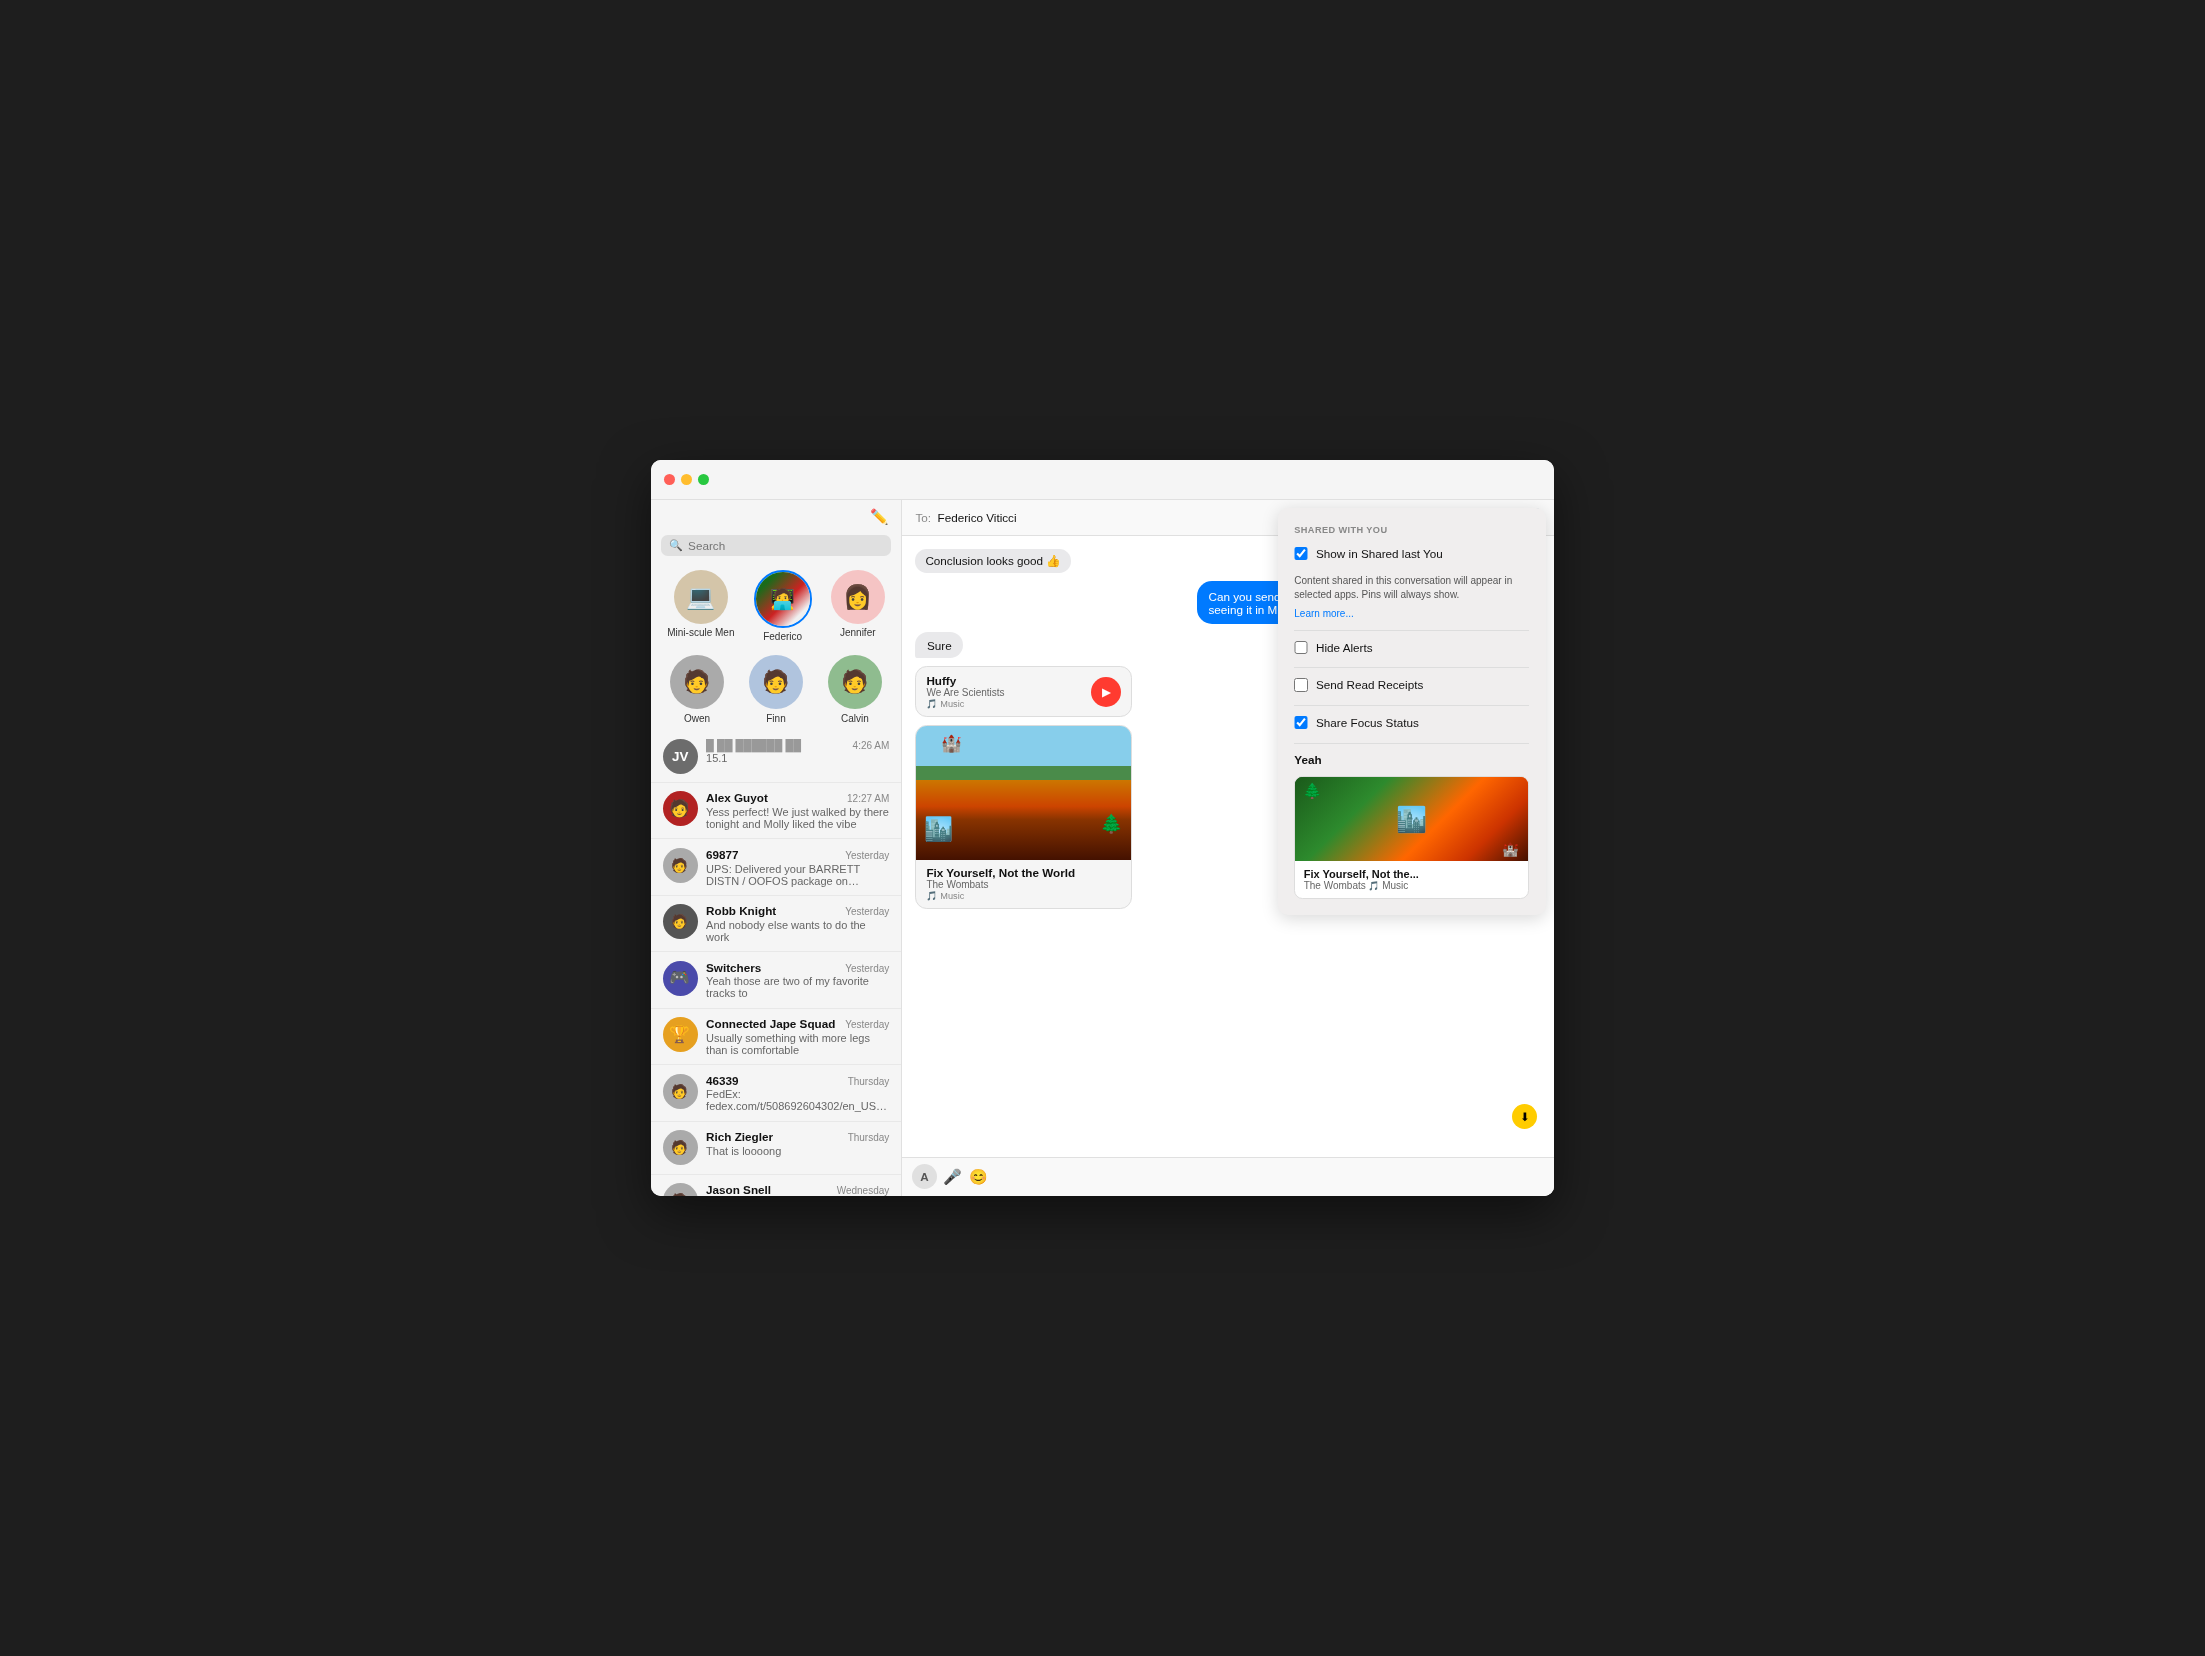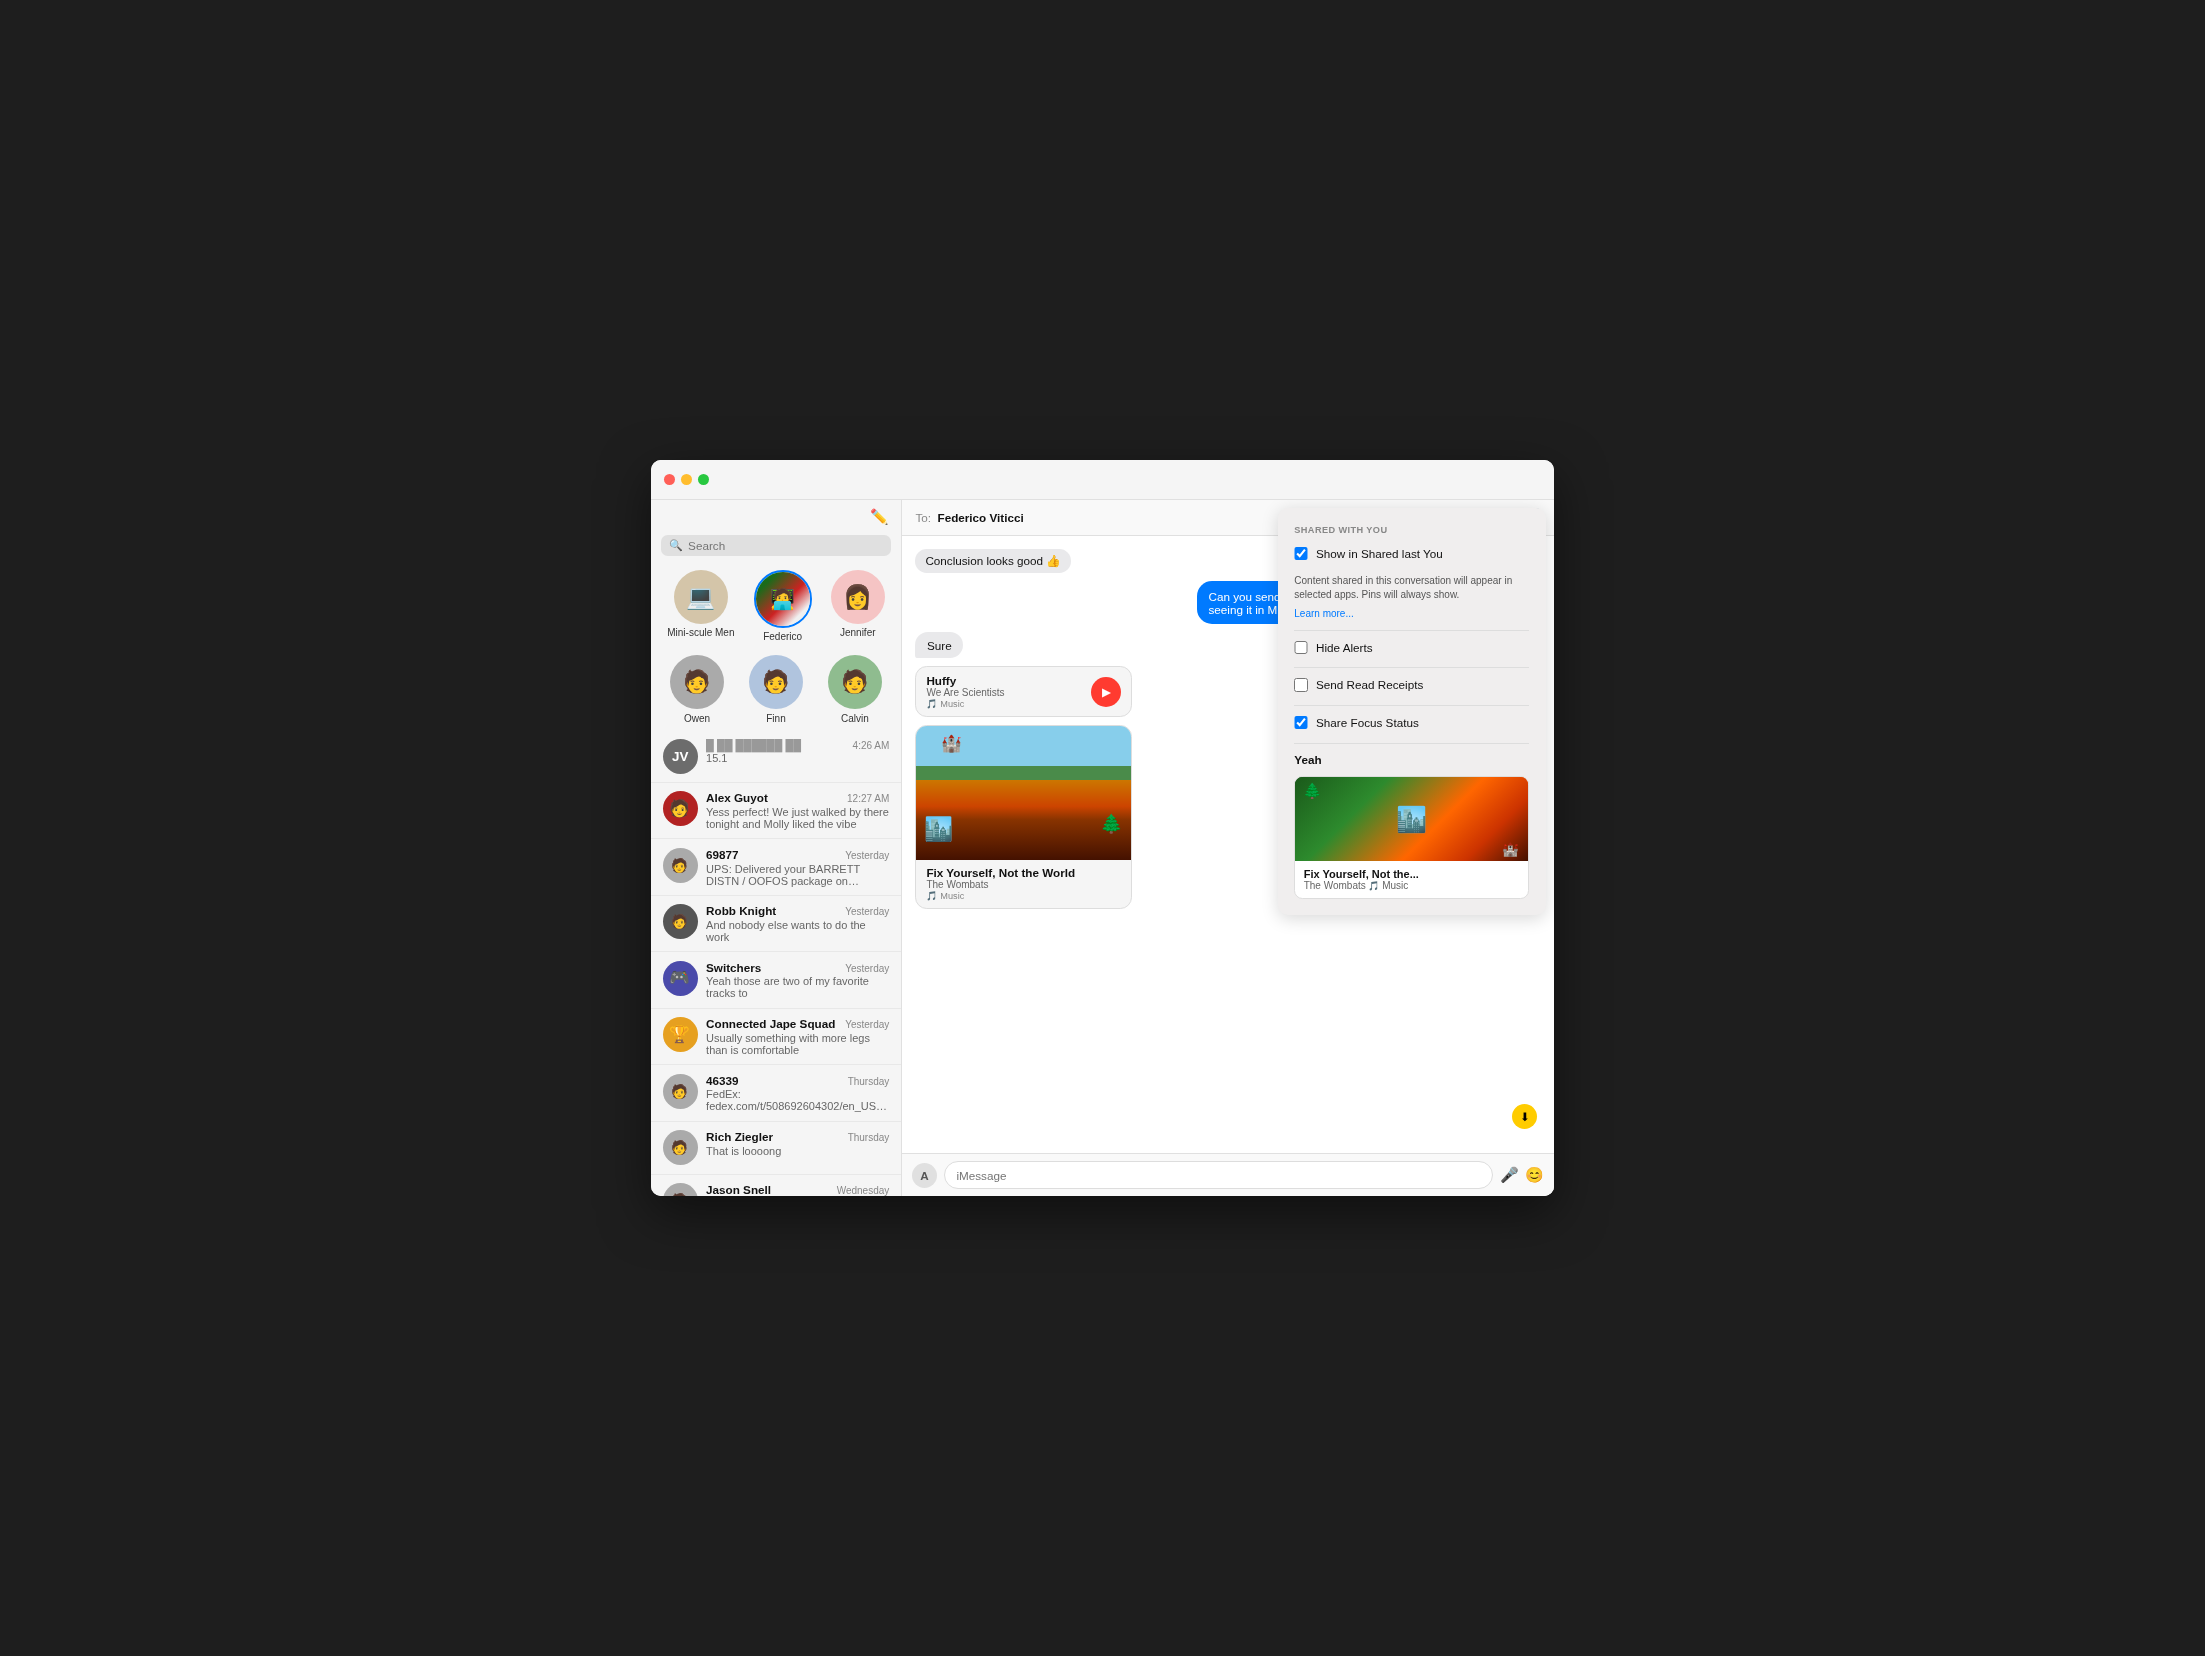--- a/index.html
+++ b/index.html
@@ -215,21 +215,21 @@
       display: flex;
       align-items: center;
       justify-content: space-between;
       background: #f9f9f9;
     }
     .chat-to {
       font-size: 11.7px;
       color: #333;
     }
     .chat-to span { color: #888; margin-right: 3.3px; }
-    .chat-to strong { color: #111; font-weight: 700; }
+    .chat-to strong { color: #111; font-weight: 400; }
     .chat-icons { display: flex; gap: 11.7px; align-items: center; }
     .chat-icon-btn {
       background: none;
       border: none;
       cursor: pointer;
       color: #007aff;
       font-size: 15px;
     }
     .chat-messages {
       flex: 1;
@@ -696,21 +696,20 @@
       </div>
 
       <div class="scroll-down-btn">
         <span>⬇</span>
       </div>
 
       <div class="chat-input-bar">
         <div class="input-apps-btn">
           <span>A</span>
         </div>
-        <input class="message-input" type="text" placeholder="iMessage" style="">
         <button class="audio-btn">
           <span>🎤</span>
         </button>
         <button class="emoji-btn">
           <span>😊</span>
         </button>
       </div>
 
       <div class="shared-panel">
         <div class="panel-title">SHARED WITH YOU</div>

